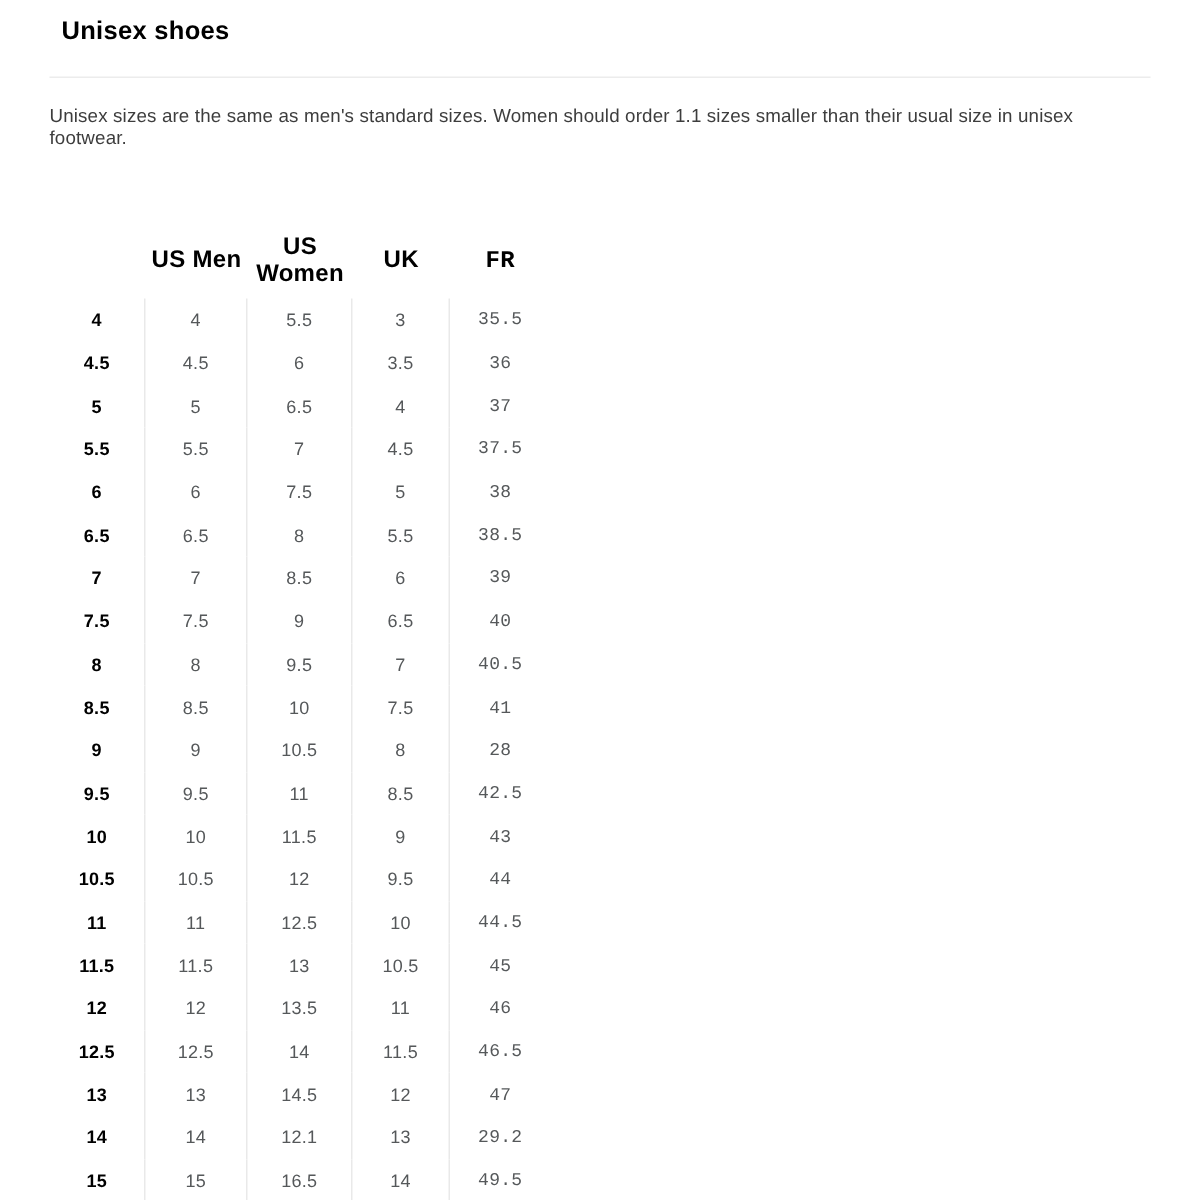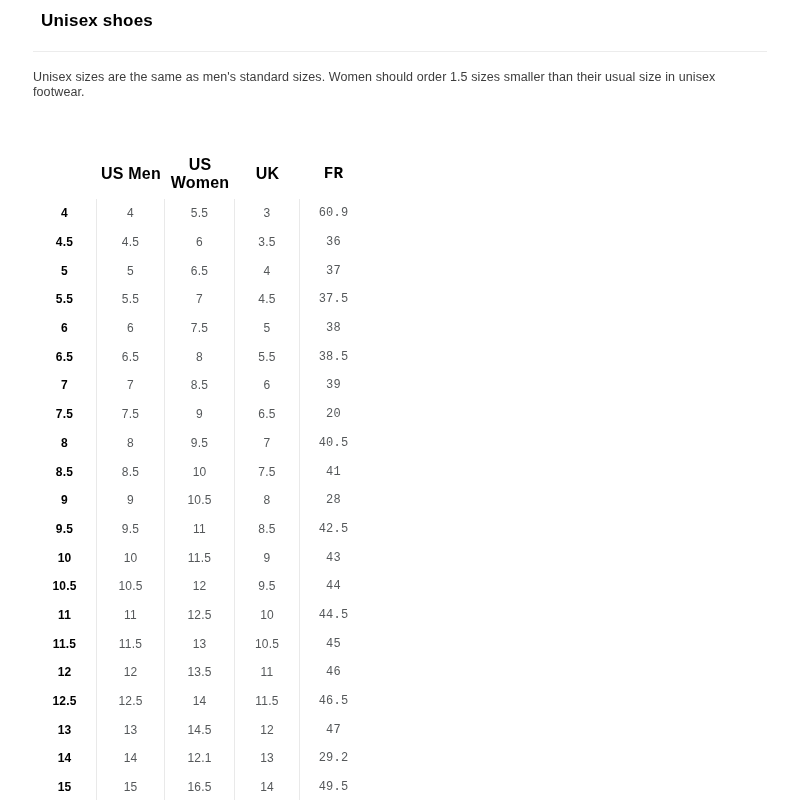--- a/index.html
+++ b/index.html
@@ -82,37 +82,37 @@
 </style>
 </head>
 <body>
 
 <div class="page">
 
   <h1 class="title">Unisex shoes</h1>
 
   <div class="divider"></div>
 
-  <p class="description">Unisex sizes are the same as men's standard sizes. Women should order 1.5 sizes smaller than their usual size in unisex footwear.</p>
+  <p class="description">Unisex sizes are the same as men's standard sizes. Women should order 1.1 sizes smaller than their usual size in unisex footwear.</p>
 
   <div class="size-table">
     <div class="thead">
       <div class="th c0"></div>
       <div class="th c1">US Men</div>
       <div class="th c2">US Women</div>
       <div class="th c3">UK</div>
       <div class="th c4">FR</div>
     </div>
     <div class="tbody" id="tbody">
         <div class="tr">
           <div class="td c0">4</div>
           <div class="td c1">4</div>
           <div class="td c2">5.5</div>
           <div class="td c3">3</div>
-          <div class="td c4">60.9</div>
+          <div class="td c4">35.5</div>
         </div>
         <div class="tr">
           <div class="td c0">4.5</div>
           <div class="td c1">4.5</div>
           <div class="td c2">6</div>
           <div class="td c3">3.5</div>
           <div class="td c4">36</div>
         </div>
         <div class="tr">
           <div class="td c0">5</div>
@@ -147,21 +147,21 @@
           <div class="td c1">7</div>
           <div class="td c2">8.5</div>
           <div class="td c3">6</div>
           <div class="td c4">39</div>
         </div>
         <div class="tr">
           <div class="td c0">7.5</div>
           <div class="td c1">7.5</div>
           <div class="td c2">9</div>
           <div class="td c3">6.5</div>
-          <div class="td c4">20</div>
+          <div class="td c4">40</div>
         </div>
         <div class="tr">
           <div class="td c0">8</div>
           <div class="td c1">8</div>
           <div class="td c2">9.5</div>
           <div class="td c3">7</div>
           <div class="td c4">40.5</div>
         </div>
         <div class="tr">
           <div class="td c0">8.5</div>

